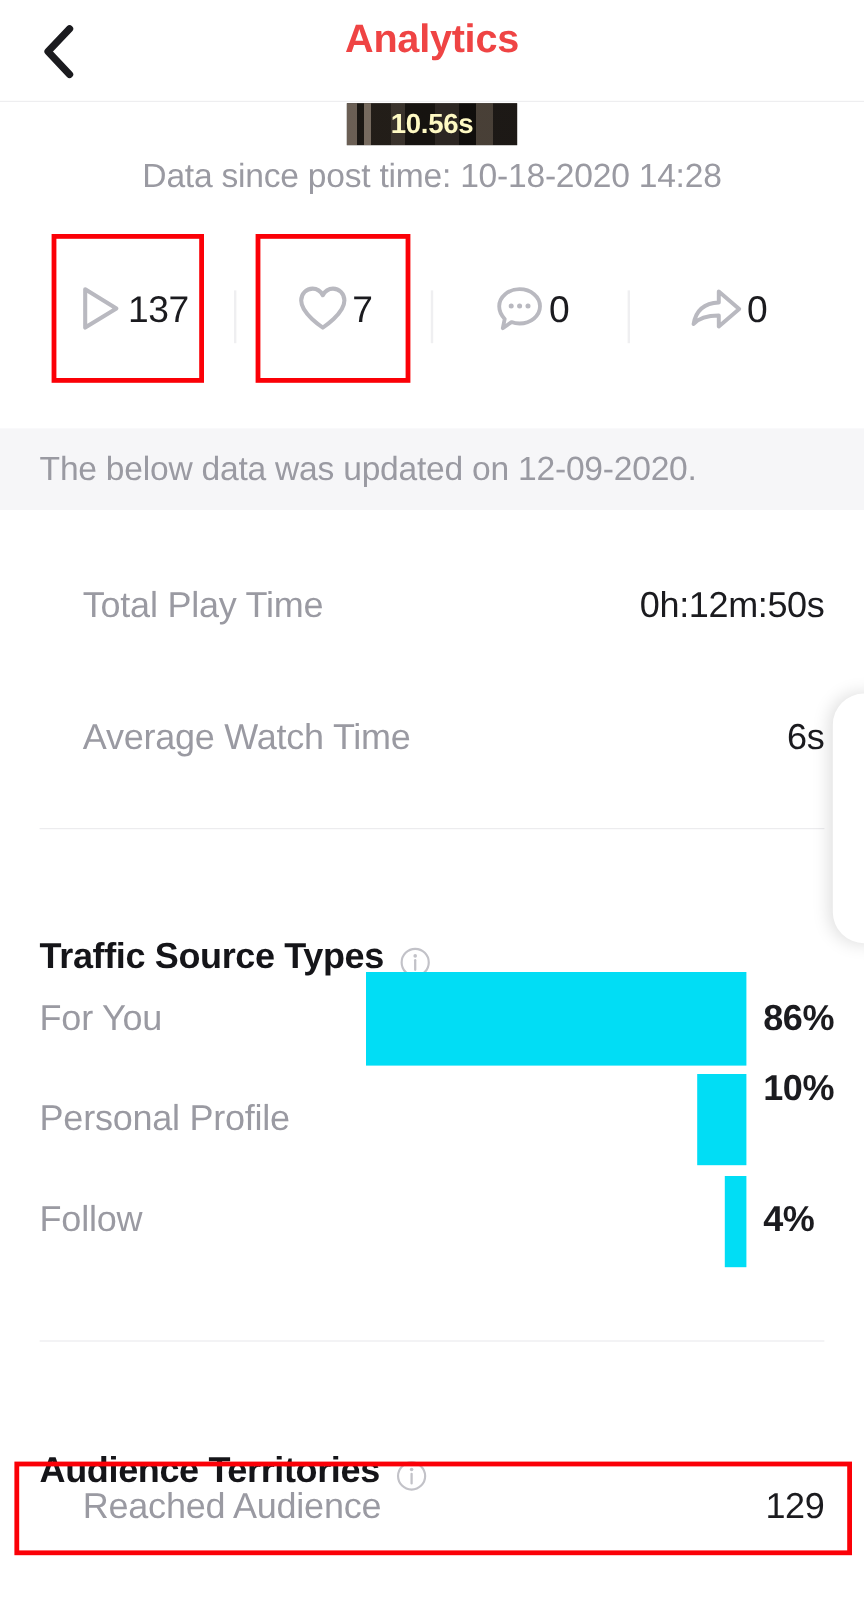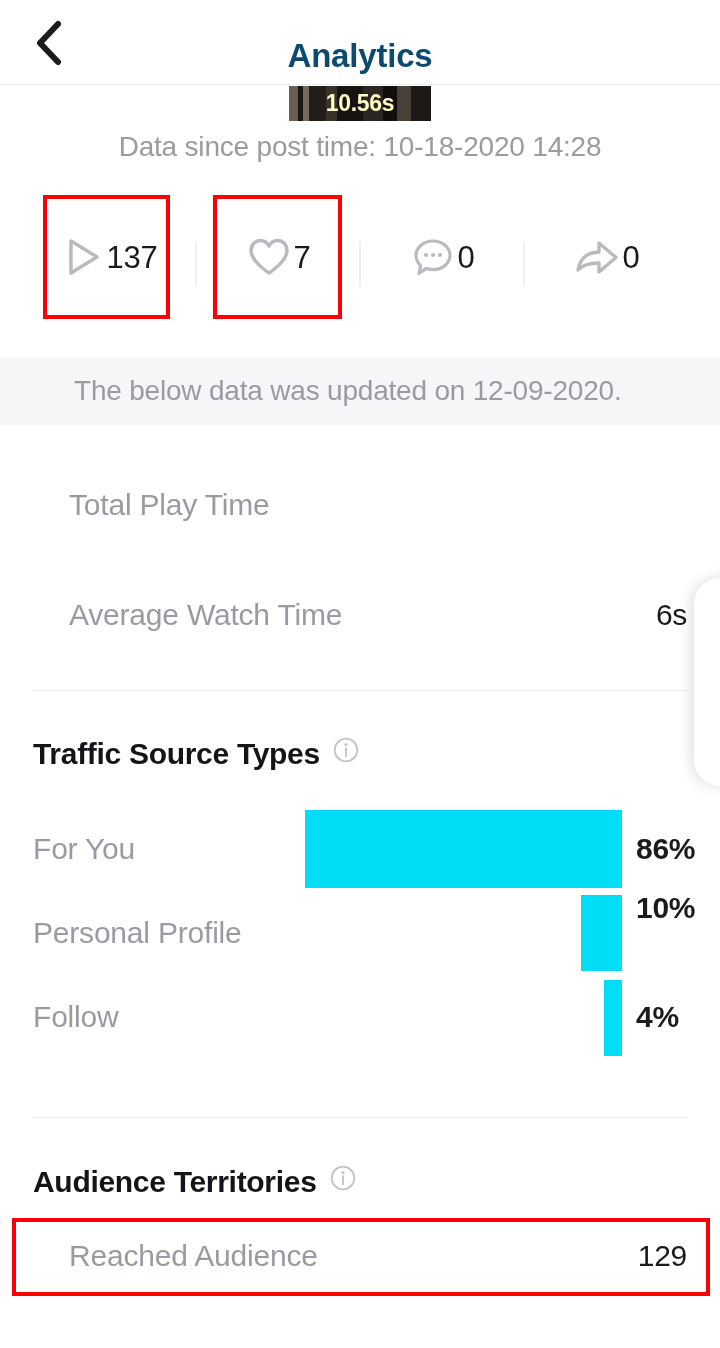--- a/index.html
+++ b/index.html
@@ -15,22 +15,22 @@
   .header {
     position:absolute; left:0; top:0; width:720px; height:85px;
     border-bottom:1px solid #eeeef0; background:#fff;
   }
   .back-btn {
     position:absolute; left:22px; top:16px; width:52px; height:54px;
     display:flex; align-items:center; justify-content:center; cursor:pointer;
   }
   .back-btn svg { display:block; }
   .page-title {
-    position:absolute; left:0; top:37px; width:720px;
-    text-align:center; font-size:33px; font-weight:bold; color:#0c4a6e;
+    position:absolute; left:0; top:13px; width:720px;
+    text-align:center; font-size:33px; font-weight:bold; color:#ef4444;
     letter-spacing:-0.2px;
   }
 
   
   .thumb {
     position:absolute; left:289px; top:86px; width:142px; height:35px;
     background:#2b2520; overflow:hidden;
   }
   .thumb .noise {
     position:absolute; inset:0;
@@ -60,36 +60,36 @@
     margin-top:2px; font-size:31px; color:#1b1b1f; letter-spacing:-0.3px;
   }
   .vdiv { position:absolute; top:47px; width:2px; height:44px; background:#efeff1; }
 
   
   .banner {
     position:absolute; left:0; top:357px; width:720px; height:68px;
     background:#f6f6f8; display:flex; align-items:center;
   }
   .banner span {
-    padding-left:33px; font-size:28px; color:#9a9aa2; letter-spacing:-0.2px;margin-left:41px;
+    padding-left:33px; font-size:28px; color:#9a9aa2; letter-spacing:-0.2px;
   }
 
   
   .metric { position:absolute; left:0; width:720px; height:56px; }
   .metric .k {
     position:absolute; left:33px; top:0; font-size:30px; color:#9a9aa2; letter-spacing:-0.2px;margin-left:36px;
   }
   .metric .v {
     position:absolute; right:33px; top:0; font-size:30px; color:#1b1b1f; letter-spacing:-0.3px;
   }
 
   .hr { position:absolute; left:33px; width:654px; height:1px; background:#ececee; }
 
   
-  .sect { position:absolute; left:33px; display:flex; align-items:flex-start; gap:13px; }
+  .sect { position:absolute; left:33px; display:flex; align-items:flex-end; gap:13px;margin-top:44px; }
   .sect .t { font-size:30px; font-weight:bold; color:#151519; letter-spacing:-0.3px; }
   .info-icon { width:26px; height:26px; display:block; }
 
   
   .barlabel {
     position:absolute; left:33px; font-size:30px; color:#9a9aa2; letter-spacing:-0.2px;
   }
   .bar { position:absolute; background:#01ddf5; }
   .barpct {
     position:absolute; left:636px; font-size:30px; color:#1b1b1f; letter-spacing:-0.3px;font-weight:bold;
@@ -175,20 +175,21 @@
       <div class="val">0</div>
     </div>
   </div>
 
   <div class="banner">
     <span>The below data was updated on 12-09-2020.</span>
   </div>
 
   <div class="metric" style="top:488px;">
     <div class="k">Total Play Time</div>
+    <div class="v">0h:12m:50s</div>
   </div>
 
   <div class="metric" style="top:598px;">
     <div class="k">Average Watch Time</div>
     <div class="v">6s</div>
   </div>
 
   <div class="hr" style="top:690px;"></div>
 
   <div class="sect" style="top:737px;">

